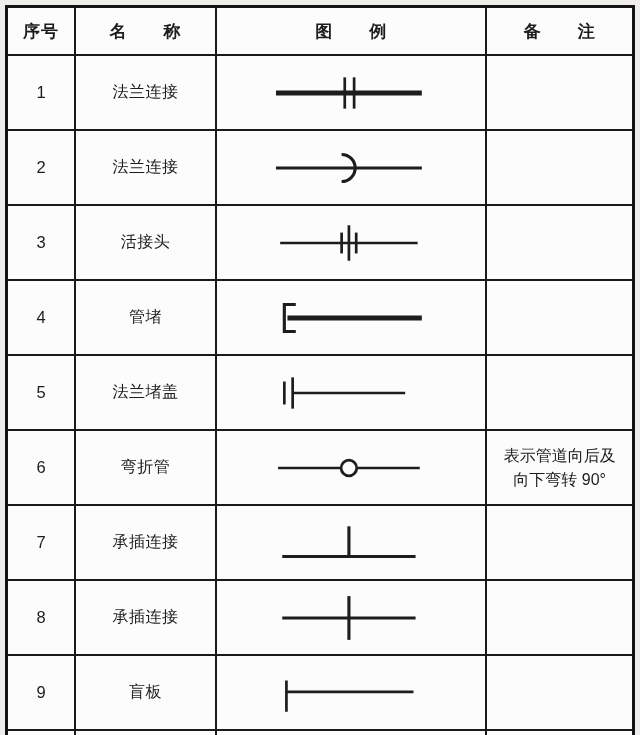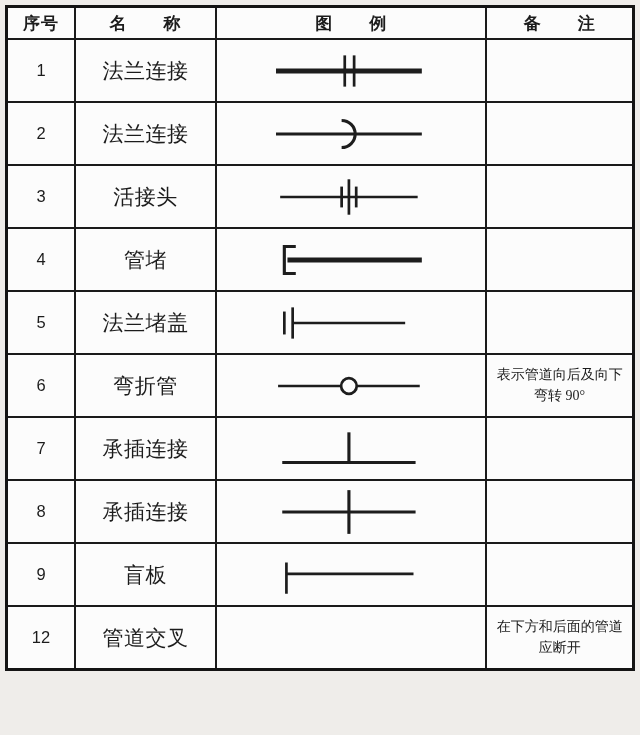--- a/index.html
+++ b/index.html
@@ -14,37 +14,37 @@
     border-collapse:collapse;
     width:630px;
     background:#fcfcfc;
     border:3px solid #141414;
     table-layout:fixed;
   }
   .legend th, .legend td {
     border:2px solid #1a1a1a;
     text-align:center;
     vertical-align:middle;
-    padding:0;
+    padding:8px;
     overflow:hidden;
   }
   .legend th {
     height:30px;
     font-size:17px;
     font-weight:bold;
     letter-spacing:1px;
   }
   .legend td { height:57px; }
   col.c-num  { width:68px; }
   col.c-name { width:140px; }
   col.c-sym  { width:268px; }
   col.c-rem  { width:146px; }
   td.c-num  { font-size:16.5px; }
-  td.c-name { font-size:21px; letter-spacing:0.5px; }
-  td.c-rem  { font-size:14px; line-height:1.45; padding:2px 9px;font-family:Liberation Serif, serif; }
+  td.c-name { font-size:16px; letter-spacing:0.5px; }
+  td.c-rem  { font-size:16px; line-height:1.45; padding:2px 9px; }
   .sym { display:block; }
   .sym svg { width:170px; height:50px; display:block; margin:0 auto; }
 </style>
 </head>
 <body>
 
 <div class="sheet">
   <table class="legend">
     <colgroup>
       <col class="c-num">

